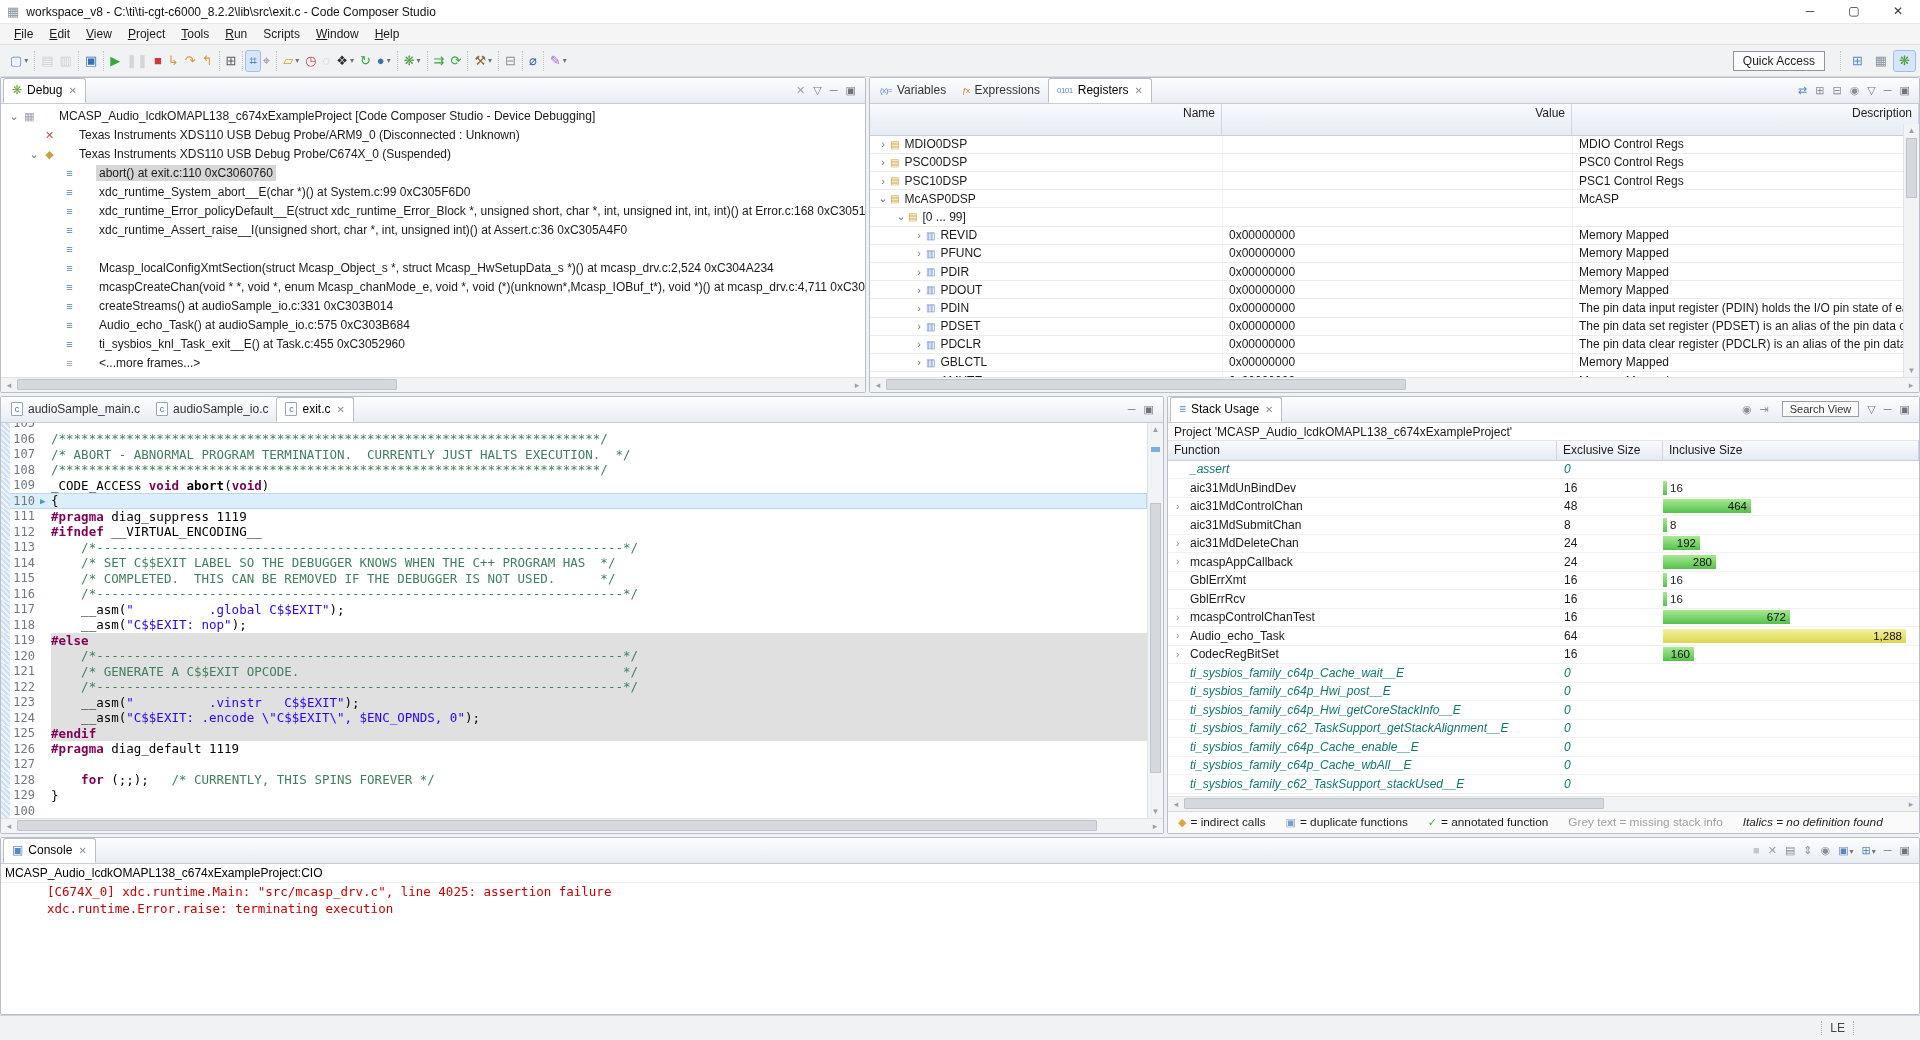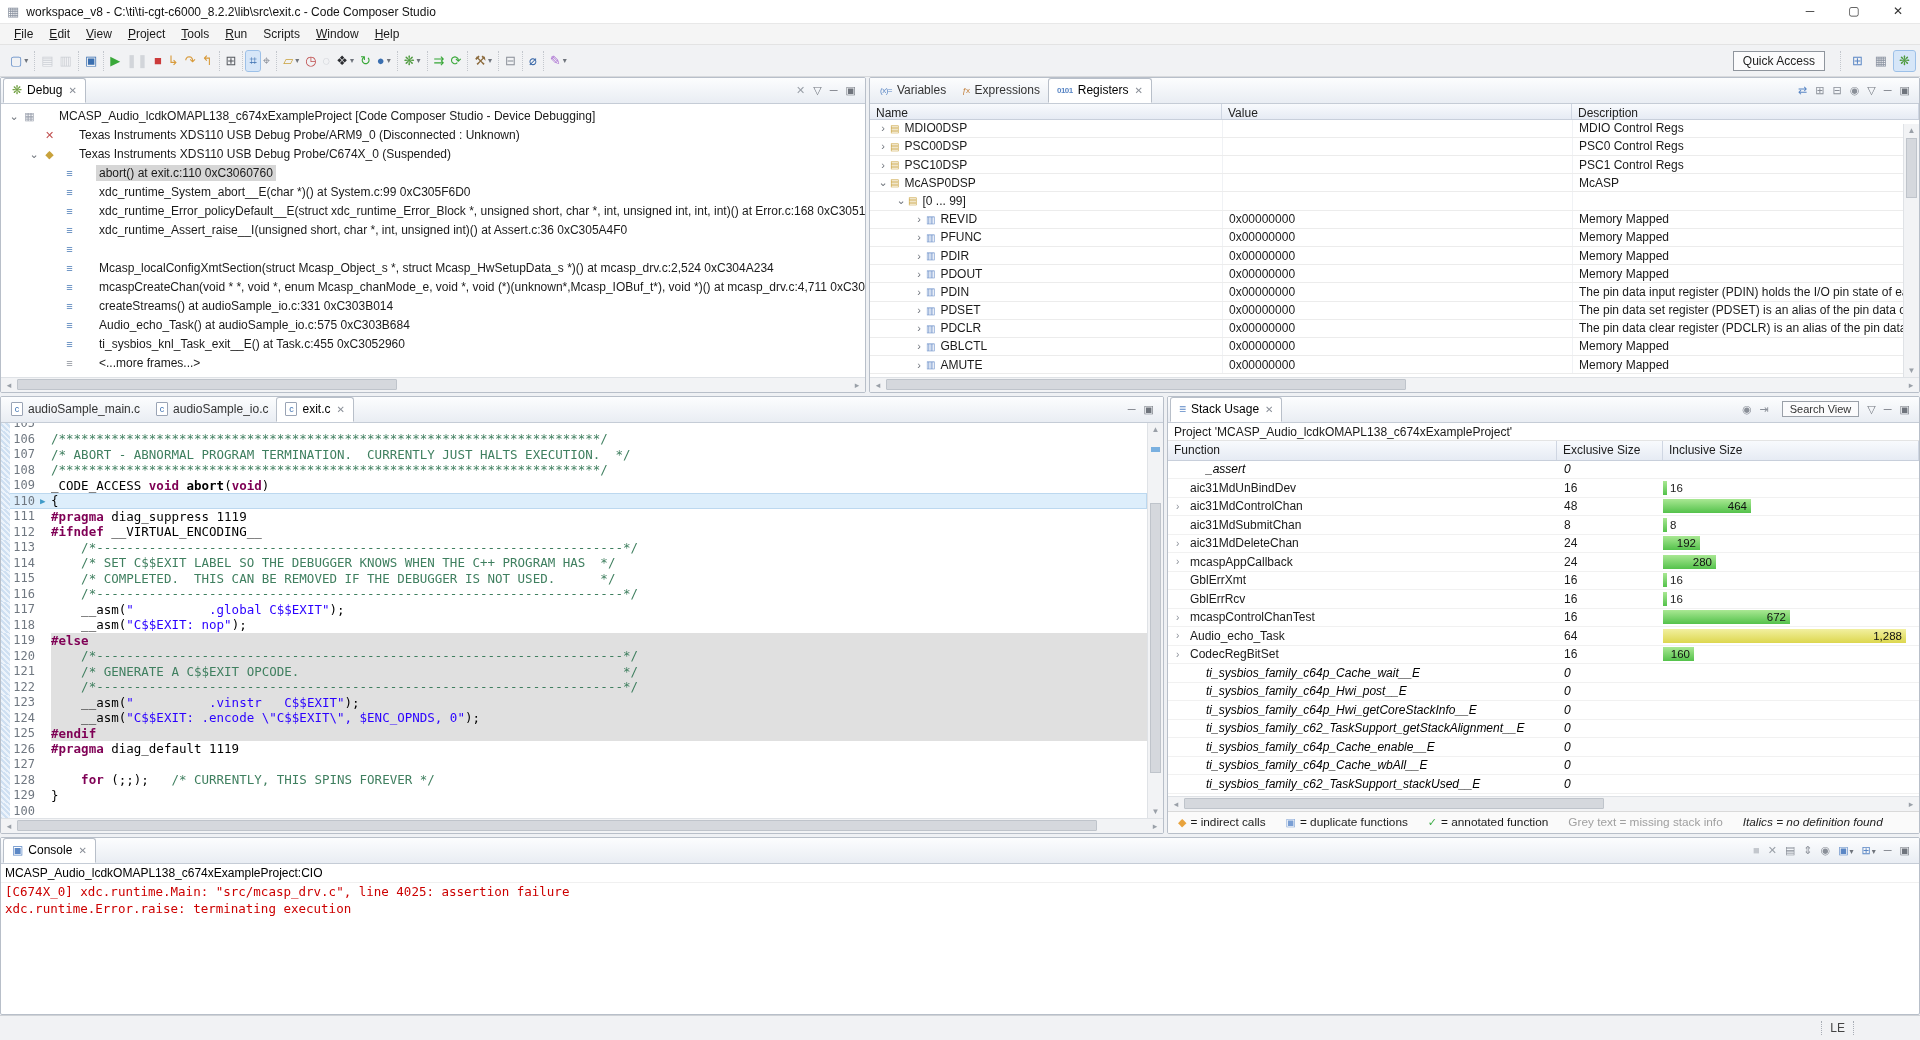--- a/index.html
+++ b/index.html
@@ -64,21 +64,21 @@
   .dbg-row { height:19px; display:flex; align-items:center; white-space:nowrap; }
   .twist { width:14px; color:#6f747c; font-size:11px; text-align:center; flex:none; }
   .twist-sp { width:14px; flex:none; }
   .ticon { width:17px; font-size:11px; flex:none; text-align:center; }
   .dbg-label { padding:1px 3px;margin-left:18px; }
   .dbg-sel { background:#d6d6d6; }
 
   
   .reg-body { flex:1; display:flex; flex-direction:column; overflow:hidden; }
   .reg-grid { flex:1; display:flex; flex-direction:column; overflow:hidden; position:relative; }
-  .reg-header { height:16px; display:flex; background:linear-gradient(#f8fafd,#e6ebf4); border-bottom:1px solid #c8cfdb; flex:none; }
+  .reg-header { height:32px; display:flex; background:linear-gradient(#f8fafd,#e6ebf4); border-bottom:1px solid #c8cfdb; flex:none;text-align:right; }
   .reg-hcell { padding:2px 6px; border-right:1px solid #cfd6e2; font-size:12px; color:#222; }
   .rc-name { width:352px; flex:none; }
   .rc-value { width:350px; flex:none; }
   .rc-desc { flex:1; }
   .reg-rows { flex:1; overflow:hidden; }
   .reg-row { height:18.2px; display:flex; border-bottom:1px solid #ececec; align-items:center; }
   .reg-cell { overflow:hidden; white-space:nowrap; height:100%; display:flex; align-items:center; }
   .reg-cell.rc-value, .reg-cell.rc-desc { border-left:1px solid #f0f2f5; padding-left:6px; }
   .reg-icon { font-size:10px; margin-right:5px; }
   .reg-vscroll { position:absolute; right:0; top:20px; bottom:0; width:16px; background:#f2f3f5; border-left:1px solid #dfe2e6; }
@@ -116,36 +116,36 @@
   .stk-hcell { padding:2px 6px; border-right:1px solid #cfd6e2; }
   .sc-fn { flex:1; }
   .sc-ex { width:106px; flex:none; }
   .sc-in { width:256px; flex:none; }
   .stk-rows { flex:1; overflow:hidden; }
   .stk-row { height:18.5px; display:flex; align-items:center; border-bottom:1px solid #f1f1f1; }
   .stk-name { flex:1; display:flex; align-items:center; overflow:hidden; white-space:nowrap; padding-left:8px; }
   .stk-tw { width:14px; color:#8a8f98; font-size:10px; flex:none; }
   .stk-excl { width:106px; flex:none; padding-left:7px; }
   .stk-incl { width:256px; flex:none; display:flex; align-items:center; }
-  .stk-gray { color:#000000; font-style:italic;margin-left:16px; }
+  .stk-gray { color:#0f766e; font-style:italic; }
   .bar { height:14px; display:flex; align-items:center; justify-content:flex-end; padding-right:4px; font-size:11.5px; color:#111; }
   .bar-green { background:linear-gradient(#a9e893,#54c24b); }
   .bar-yellow { background:linear-gradient(#f2f0a0,#ddd74e); }
   .bar-out { margin-left:3px; font-size:11.5px; }
   .stk-legend { height:22px; background:#fafafa; border-top:1px solid #d9d9d9; display:flex; align-items:center; padding-left:10px; font-size:11.8px; flex:none; }
   .lg-item { display:flex; align-items:center; margin-right:20px; white-space:nowrap; }
   .lg-g { margin-right:4px; font-size:11px; }
   .lg-gray { color:#a0a0a0; }
   .lg-italic { font-style:italic; color:#222; }
   .search-view { border:1px solid #9aa0a8; background:#fbfbfc; font-size:11px; padding:1px 7px; margin:0 4px; color:#333; }
 
   
   .con-body { flex:1; overflow:hidden; }
   .con-title { padding:2px 4px; color:#000; border-bottom:1px solid #f0f0f0; }
-  .con-line { font-family:"DejaVu Sans Mono","Liberation Mono",monospace; font-size:12.5px; color:#cc0000; padding:1px 4px; white-space:pre; }
+  .con-line { font-family:"DejaVu Sans Mono","Liberation Mono",monospace; font-size:12.5px; color:#cc0000; padding:1px 4px; white-space:pre;margin-left:42px; }
 
   
   .statusbar { height:26px; background:#f1f2f4; border-top:1px solid #cfd2d6; display:flex; align-items:center; justify-content:flex-end; }
   .grip { border-left:1px dotted #a8adb5; height:14px; margin:0 8px; }
   .status-le { color:#444; margin-right:0; }
   .status-pad { width:58px; }
 </style>
 </head>
 <body>
 
@@ -405,21 +405,21 @@
         <div class="view-header">
             <div class="view-tab">
               <span class="vt-icon-sm" style="color: rgb(91, 135, 197);">(x)=</span>
               <span>Variables</span>
             </div>
             <div class="view-tab">
               <span class="vt-icon-sm" style="color: rgb(192, 120, 48);">ƒx</span>
               <span>Expressions</span>
             </div>
             <div class="view-tab vt-active">
-              <span class="vt-icon-sm" style="color: rgb(91, 135, 197); font-weight: bold;">0101</span>
+              <span class="vt-icon-sm" style="color: rgb(91, 135, 197);">0101</span>
               <span>Registers</span>
               <span class="vt-close">✕</span>
             </div>
             <div class="vh-spacer"></div>
             <div class="vh-icons">
               <span class="vh-btn"><span style="color: rgb(91, 135, 197);">⇄</span></span>
               <span class="vh-btn"><span style="color: rgb(138, 143, 152);">⊞</span></span>
               <span class="vh-btn"><span style="color: rgb(138, 143, 152);">⊟</span></span>
               <span class="vh-btn"><span style="color: rgb(138, 143, 152);">◉</span></span>
               <span class="vh-btn"><span style="color: rgb(111, 116, 124);">▽</span></span>

